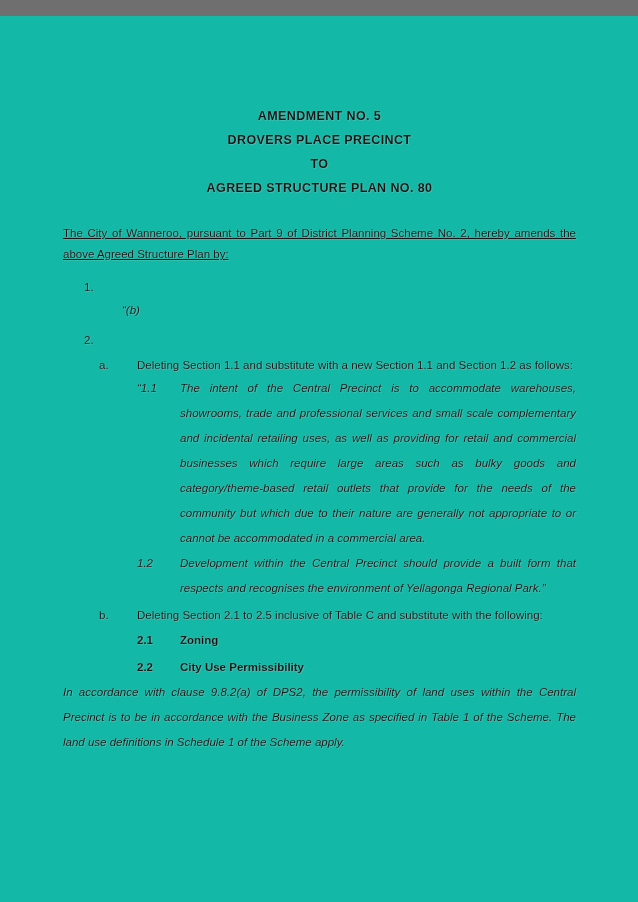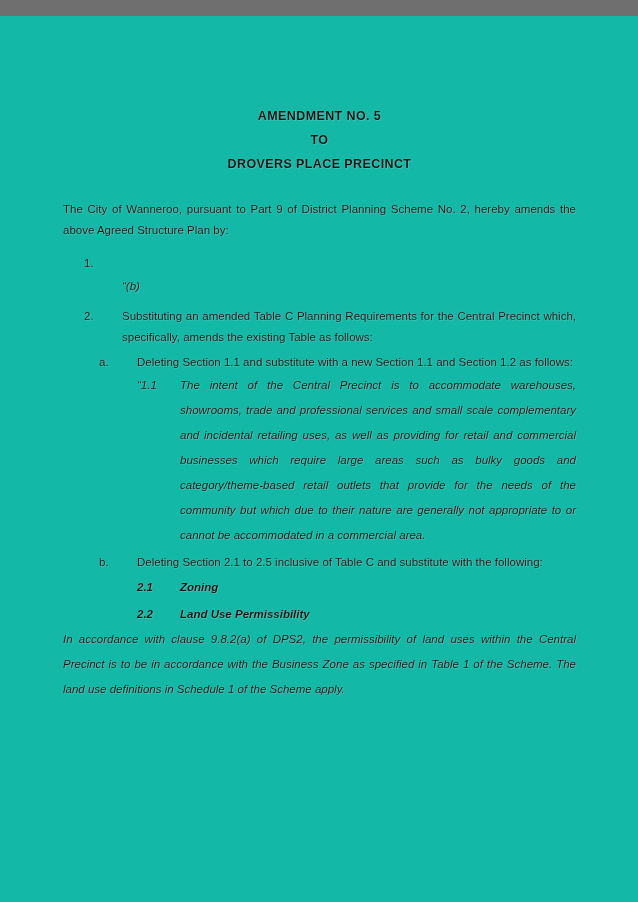--- a/index.html
+++ b/index.html
@@ -28,84 +28,88 @@
     font-size:12.5px;
     letter-spacing:0.4px;
     line-height:24px;
   }
   .title-block div{white-space:nowrap;}
   .para{
     font-size:11.5px;
     line-height:21px;
     text-align:justify;
   }
-  .intro{margin-top:23px;}
+  .intro{margin-top:23px;text-decoration:underline;}
   .row{display:flex;align-items:flex-start;}
   .row .body{flex:1;}
   
   .l1{margin-top:7px;}
   .l1 .marker{margin-left:21px;width:38px;flex:0 0 38px;}
   
   .lq .marker{margin-left:59px;width:30px;flex:0 0 30px;}
   
   .la{margin-top:4px;}
   .la .marker{margin-left:36px;width:38px;flex:0 0 38px;}
   
   .lb .marker{margin-left:74px;width:43px;flex:0 0 43px;}
   .ital{font-style:italic;line-height:25px;}
-  .boldital{font-weight:bold;font-style:italic;justify-content:center;}
+  .boldital{font-weight:bold;justify-content:center;}
   .subhead{margin-top:2px;line-height:25px;}
   .plain-ind{margin-left:74px;}
   .nogap{margin-top:0;}
 </style>
 </head>
 <body>
 
 <div class="page">
   <div class="content">
 
     <div class="title-block t">
       <div>AMENDMENT NO. 5</div>
+      <div>DROVERS PLACE PRECINCT</div>
       <div>TO</div>
-      <div>DROVERS PLACE PRECINCT</div>
+      <div>AGREED STRUCTURE PLAN NO. 80</div>
     </div>
 
     <p class="para intro t">The City of Wanneroo, pursuant to Part 9 of District Planning Scheme No. 2, hereby amends the above Agreed Structure Plan by:</p>
 
     <div class="row l1 para t">
       <span class="marker">1.</span>
     </div>
     <div class="row lq para ital t">
       <span class="marker">“(b)</span>
     </div>
 
     <div class="row l1 para t">
       <span class="marker">2.</span>
-      <span class="body">Substituting an amended Table C Planning Requirements for the Central Precinct which, specifically, amends the existing Table as follows:</span>
     </div>
 
     <div class="row la para t">
       <span class="marker">a.</span>
       <span class="body">Deleting Section 1.1 and substitute with a new Section 1.1 and Section 1.2 as follows:</span>
     </div>
     <div class="row lb para ital t">
       <span class="marker">“1.1</span>
       <span class="body">The intent of the Central Precinct is to accommodate warehouses, showrooms, trade and professional services and small scale complementary and incidental retailing uses, as well as providing for retail and commercial businesses which require large areas such as bulky goods and category/theme-based retail outlets that provide for the needs of the community but which due to their nature are generally not appropriate to or cannot be accommodated in a commercial area.</span>
+    </div>
+    <div class="row lb para ital t">
+      <span class="marker">1.2</span>
+      <span class="body">Development within the Central Precinct should provide a built form that respects and recognises the environment of Yellagonga Regional Park.”</span>
     </div>
 
     <div class="row la para t">
       <span class="marker">b.</span>
       <span class="body">Deleting Section 2.1 to 2.5 inclusive of Table C and substitute with the following:</span>
     </div>
 
     <div class="row lb para subhead boldital t">
       <span class="marker">2.1</span>
       <span class="body">Zoning</span>
     </div>
 
     <div class="row lb para subhead boldital t">
       <span class="marker">2.2</span>
-      <span class="body">Land Use Permissibility</span>
+      <span class="body">City Use Permissibility</span>
     </div>
     <p class="para ital plain-ind nogap t" style="margin:0;">In accordance with clause 9.8.2(a) of DPS2, the permissibility of land uses within the Central Precinct is to be in accordance with the Business Zone as specified in Table 1 of the Scheme. The land use definitions in Schedule 1 of the Scheme apply.</p>
 
   </div>
 </div>
 
 </body></html>

